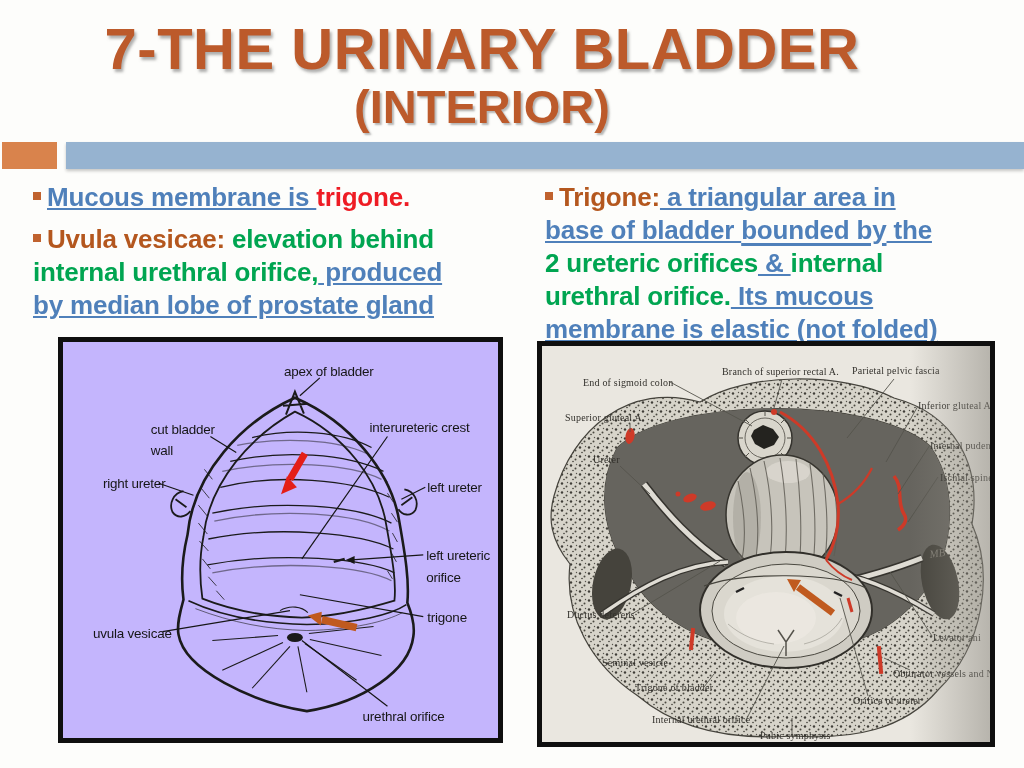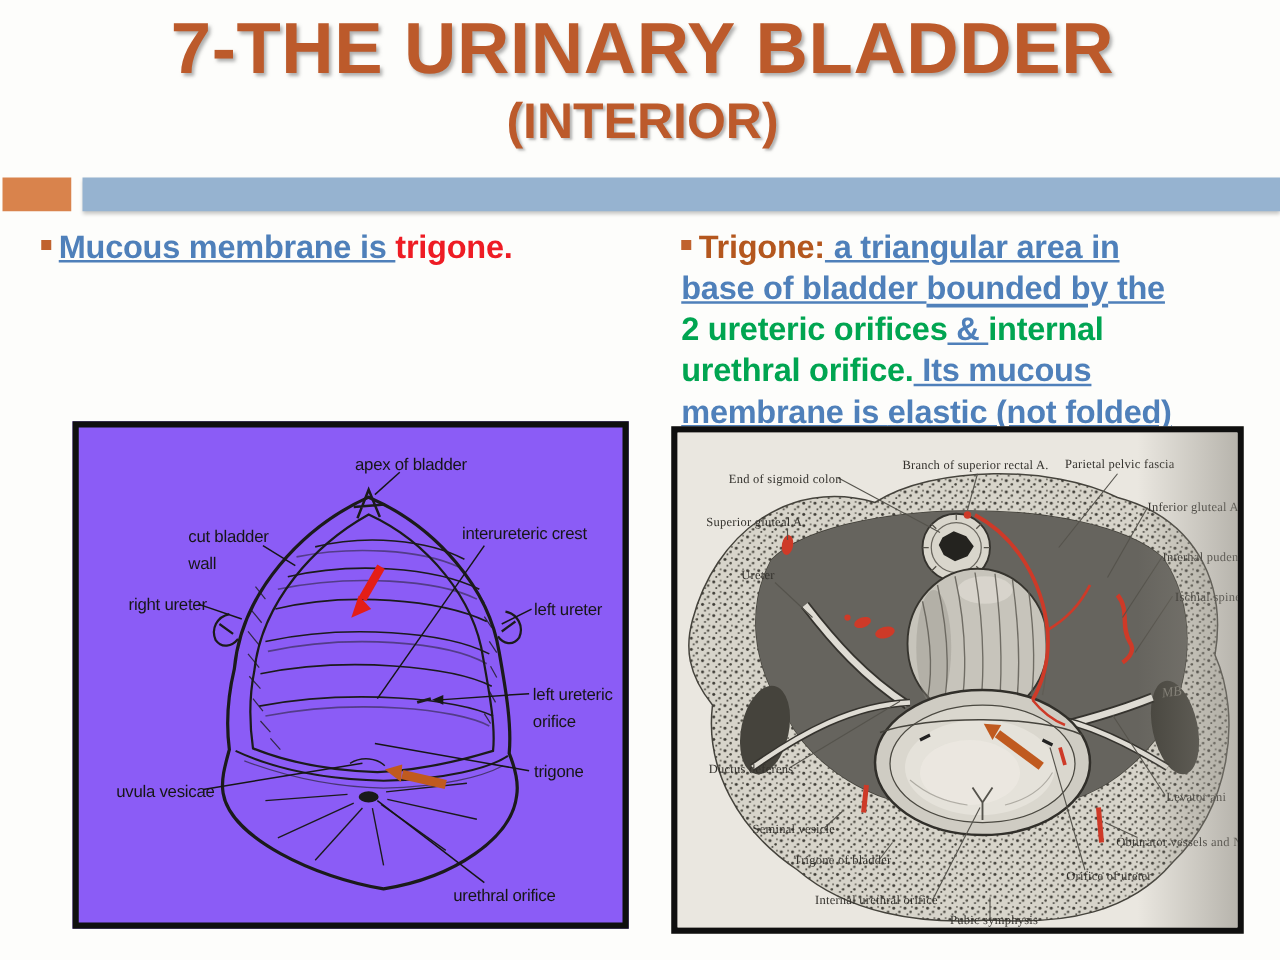--- a/index.html
+++ b/index.html
@@ -2,29 +2,29 @@
 <html style="--title-orange: #BC5A2B; --bar-blue: #96B3D0; --bar-orange: #D9834C; --text-blue: #4F80BA; --text-green: #00A551; --text-red: #EE1C24; --text-brown: #B4571E; --bullet-orange: #C0622E; --red-arrow: #E41E17; --orange-arrow: #C05A1F;"><head>
 <meta charset="utf-8">
 <style>
   html,body{margin:0;padding:0;}
   body{
     width:1024px;height:768px;position:relative;overflow:hidden;
     background:#FDFDFB;
     font-family:"Liberation Sans", sans-serif;
   }
   
-  .title-wrap{position:absolute;left:0;top:6px;width:964px;text-align:center;margin-left:32px;}
+  .title-wrap{position:absolute;left:0;top:16px;width:964px;text-align:center;}
   .title{
     font-size:58px;font-weight:bold;letter-spacing:.5px;line-height:66px;
     color:var(--title-orange);
     text-shadow:2px 3px 3px rgba(110,110,110,.55);
     white-space:nowrap;
   }
   .subtitle{
-    font-size:40px;font-weight:bold;line-height:46px;margin-top:2px;
+    font-size:47px;font-weight:bold;line-height:46px;margin-top:2px;
     color:var(--title-orange);
     text-shadow:2px 2px 2px rgba(110,110,110,.5);
   }
   
   .bar-orange{position:absolute;left:2px;top:142px;width:55px;height:27px;background:var(--bar-orange);}
   .bar-blue{position:absolute;left:66px;top:142px;width:958px;height:27px;background:var(--bar-blue);box-shadow:0 2px 3px rgba(0,0,0,.22);}
   
   .notes{
     position:absolute;top:181px;
     font-size:26px;font-weight:bold;line-height:33px;letter-spacing:-.2px;
@@ -36,21 +36,21 @@
   .para.bulleted::before{
     content:"";display:inline-block;width:8px;height:8px;
     background:var(--bullet-orange);margin-right:6px;vertical-align:6px;
   }
   .c-blue{color:var(--text-blue);text-decoration:underline;}
   .c-green{color:var(--text-green);}
   .c-red{color:var(--text-red);}
   .c-brown{color:var(--text-brown);}
   .u{text-decoration-thickness:2.5px;text-underline-offset:4px;}
   
-  .diagram{position:absolute;border:5px solid #0f0f0f;background:#8b5cf6;}
+  .diagram{position:absolute;border:5px solid #0f0f0f;background:#c4b5fd;}
   #left-diagram{left:58px;top:337px;width:435px;height:396px;}
   #right-diagram{left:537px;top:341px;width:448px;height:396px;background:#EAE7E0;}
   .diagram svg{display:block;}
   
   .llab{font-family:"Liberation Sans",sans-serif;font-size:13.5px;fill:#161616;letter-spacing:-.2px;}
   .rlab{font-family:"Liberation Serif",serif;font-size:10px;fill:#33312C;letter-spacing:.2px;}
   .sig{font-family:"Liberation Serif",serif;font-size:11px;font-style:italic;fill:#807D74;}
 </style>
 </head>
 <body>
@@ -58,20 +58,21 @@
 <div class="title-wrap">
   <div class="title">7-THE URINARY BLADDER</div>
   <div class="subtitle">(INTERIOR)</div>
 </div>
 
 <div class="bar-orange"></div>
 <div class="bar-blue"></div>
 
 <div id="notes-left" class="notes">
     <div class="para bulleted"><span class="c-blue">Mucous membrane is </span><span class="c-red">trigone.</span></div>
+    <div class="para bulleted"><span class="c-brown">Uvula vesicae:</span><span class="c-green"> elevation behind</span><br><span class="c-green">internal urethral orifice,</span><span class="c-blue"> produced</span><br><span class="c-blue">by median lobe of prostate gland</span></div>
   </div>
 <div id="notes-right" class="notes">
     <div class="para bulleted"><span class="c-brown">Trigone:</span><span class="c-blue"> a triangular area in</span><br><span class="c-blue">base of bladder </span><span class="c-blue u">bounded by</span><span class="c-blue"> the</span><br><span class="c-green">2 ureteric orifices</span><span class="c-blue"> &amp; </span><span class="c-green">internal</span><br><span class="c-green">urethral orifice.</span><span class="c-blue"> Its mucous</span><br><span class="c-blue">membrane is </span><span class="c-blue">elastic (not folded)</span></div>
   </div>
 
 <div id="left-diagram" class="diagram">
 <svg width="435" height="396" viewBox="0 0 437 398">
   <g fill="none" stroke="#1b1b1b">
 
     <path stroke-width="2.6" d="M 233,56

